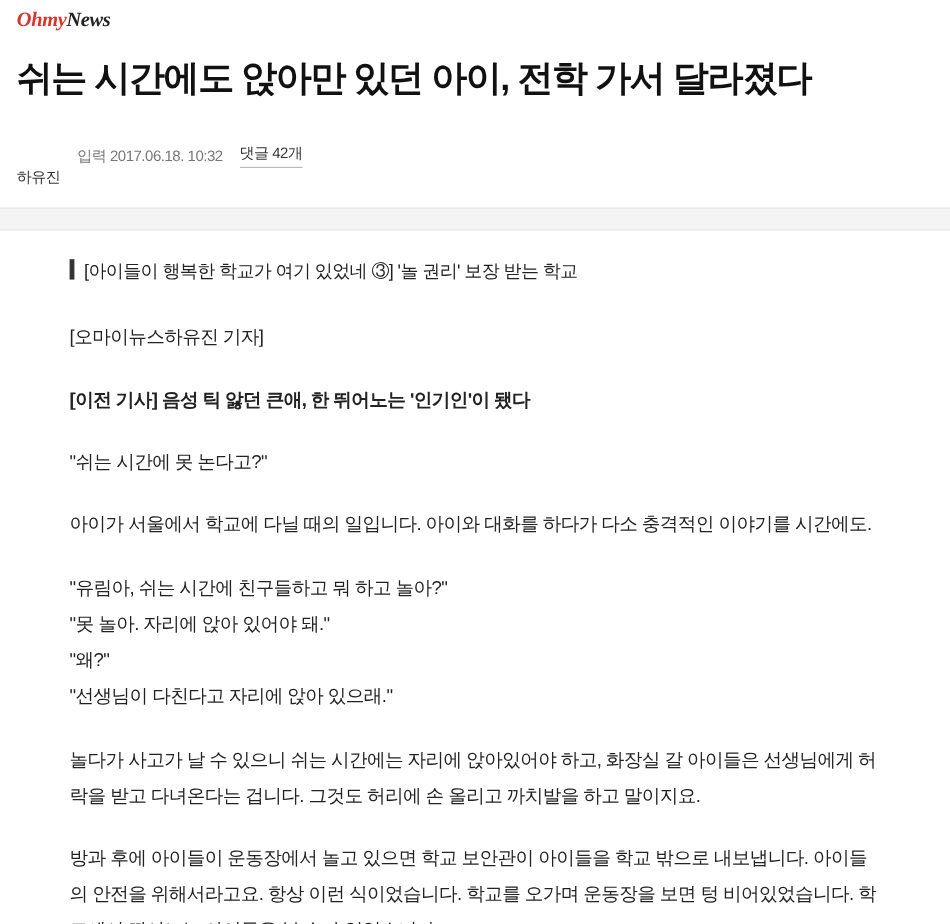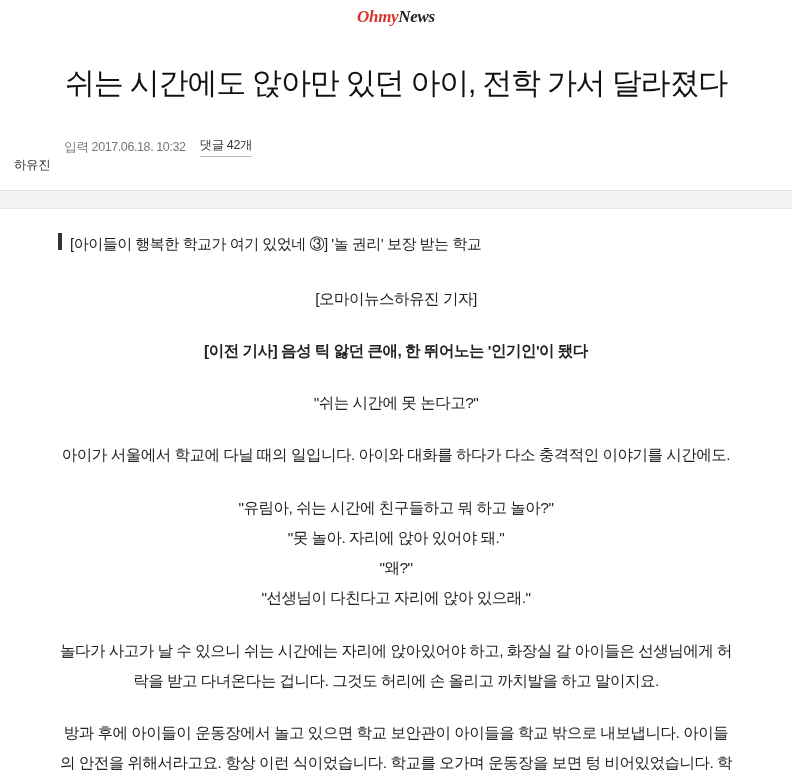--- a/index.html
+++ b/index.html
@@ -12,21 +12,20 @@
     height: 770px;
     font-family: "Liberation Sans", sans-serif;
     color: #222222;
     overflow: hidden;
   }
   .page {
     position: relative;
     width: 792px;
     height: 770px;
     background: #ffffff;
-    text-align: center;
   }
   
   .site-header {
     padding: 8px 14px 0 14px;
   }
   .logo {
     font-family: "Liberation Serif", serif;
     font-size: 17px;
     font-style: italic;
     font-weight: bold;
@@ -40,25 +39,25 @@
   .logo .news {
     color: #222222;
   }
   
   .article-head {
     padding: 14px 14px 0 14px;
   }
   .headline {
     font-family: "Liberation Sans", sans-serif;
     font-size: 30px;
-    font-weight: normal;
+    font-weight: bold;
     letter-spacing: -1.2px;
     line-height: 1.25;
     color: #111111;
-    margin: 24px 0 0 0;
+    margin: 6px 0 0 0;
   }
   .byline {
     margin-top: 20px;
     font-size: 12.5px;
     color: #555555;
     display: flex;
     align-items: center;
     gap: 0;
     letter-spacing: -0.4px;
   }

